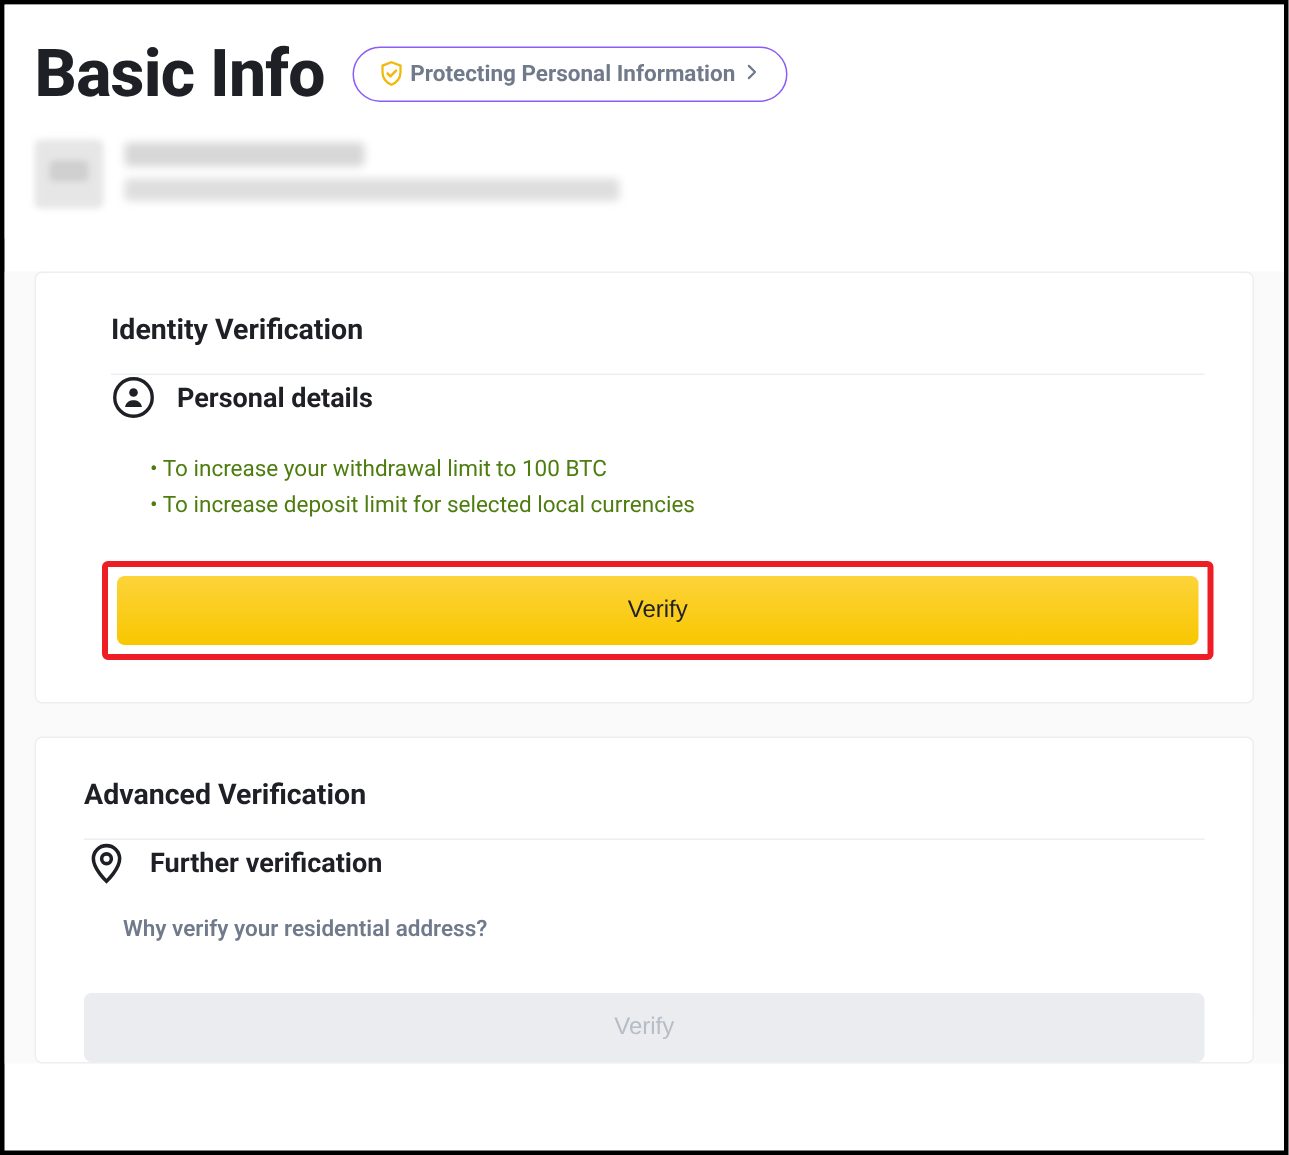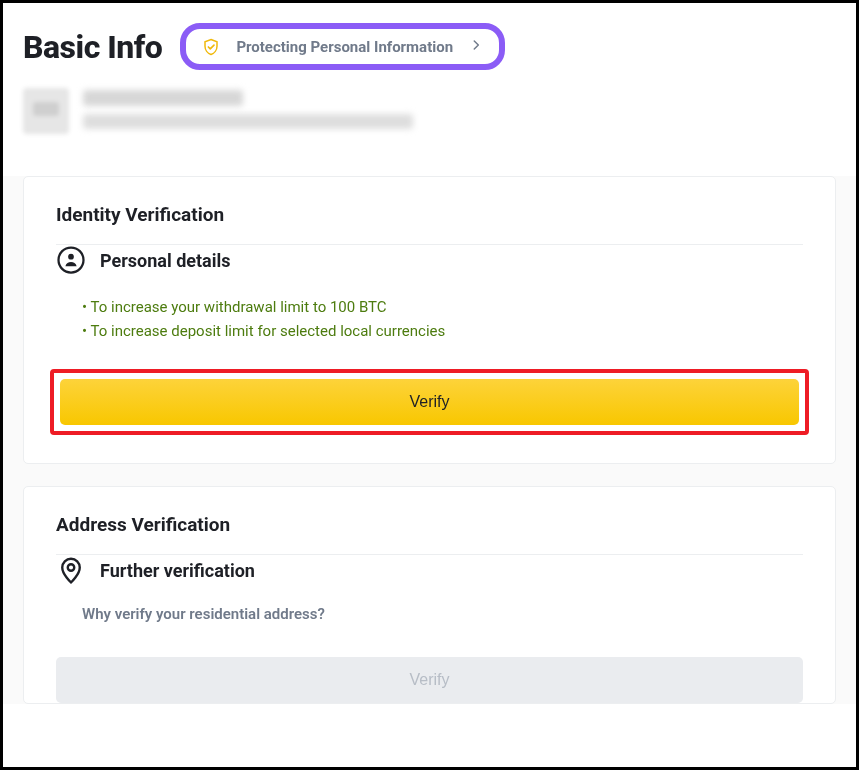--- a/index.html
+++ b/index.html
@@ -15,30 +15,30 @@
       padding: 20px 20px 20px 20px;
       background: #fff;
     }
     .header-top {
       display: flex;
       align-items: center;
       gap: 18px;
       margin-bottom: 18px;
     }
     .page-title {
-      font-size: 32px;
+      font-size: 44px;
       font-weight: 800;
       color: #1e2026;
       letter-spacing: -0.5px;
     }
     .protect-pill {
       display: inline-flex;
       align-items: center;
-      gap: 16px;
-      border: 6px solid #8b5cf6;
+      gap: 4px;
+      border: 1px solid #8b5cf6;
       border-radius: 20px;
       padding: 8px 16px;
       cursor: pointer;
     }
     .protect-pill .shield-icon svg { display: block; }
     .protect-label {
       font-size: 15px;
       font-weight: 700;
       color: #707a8a;
     }
@@ -82,21 +82,21 @@
       filter: blur(3px);
     }
     .gray-bg {
       background: #fafafa;
       padding: 0 20px;
     }
     .card {
       background: #fff;
       border: 1px solid #eceef0;
       border-radius: 5px;
-      padding: 26px 32px 28px 32px;
+      padding: 26px 32px 28px 50px;
       margin-top: 22px;
     }
     .card-title {
       font-size: 19px;
       font-weight: 700;
       color: #1e2026;
       padding-bottom: 18px;
       border-bottom: 1px solid #eceef0;
     }
     .section-head {
@@ -210,21 +210,21 @@
     <div class="desc-block">
       <div class="desc-bullet">• To increase your withdrawal limit to 100 BTC</div>
       <div class="desc-bullet">• To increase deposit limit for selected local currencies</div>
     </div>
     <div class="highlight-box">
       <button class="btn-verify">Verify</button>
     </div>
   </div>
 
   <div class="card2">
-    <div class="card-title">Address Verification</div>
+    <div class="card-title">Advanced Verification</div>
     <div class="section-head">
       <span class="section-icon">
         <svg width="30" height="30" viewBox="0 0 24 24" fill="none">
           <path d="M12 22 C12 22 19 15.5 19 10 C19 6.13 15.87 3 12 3 C8.13 3 5 6.13 5 10 C5 15.5 12 22 12 22 Z" stroke="#1e2026" stroke-width="1.9" fill="none"></path>
           <circle cx="12" cy="10" r="2.6" stroke="#1e2026" stroke-width="1.9" fill="none"></circle>
         </svg>
       </span>
       <span class="section-label">Further verification</span>
     </div>
     <div class="desc-block">

